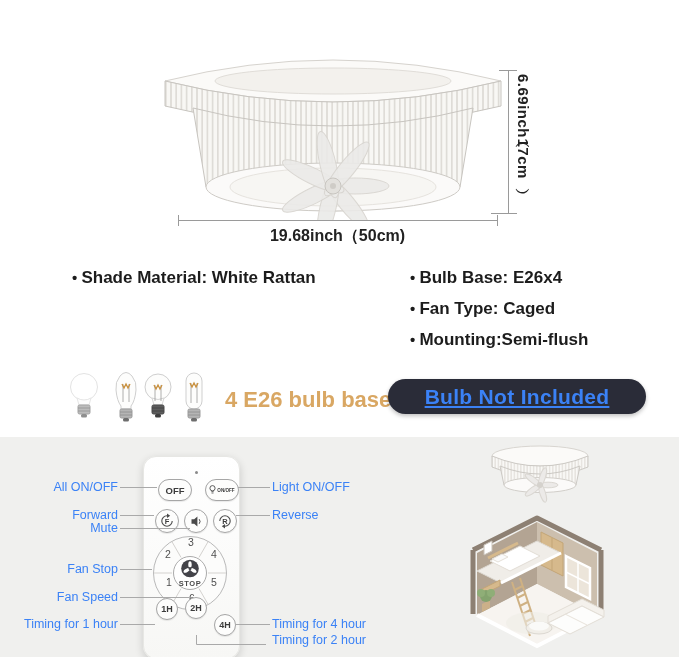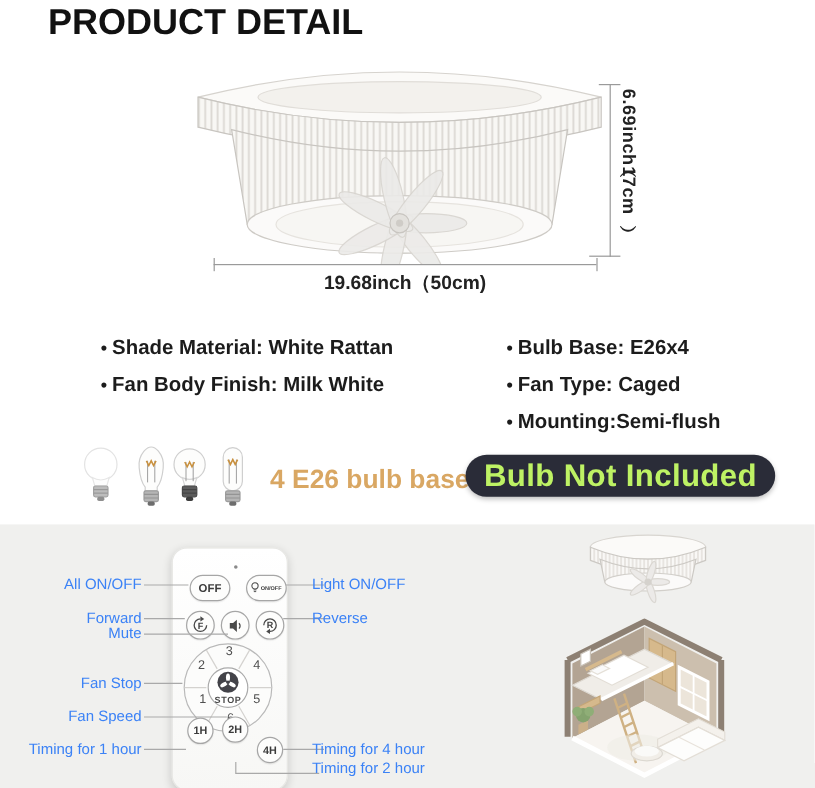--- a/index.html
+++ b/index.html
@@ -8,54 +8,53 @@
   .abs{position:absolute;}
 
   .title{left:40px;top:2px;font-size:30px;font-weight:800;color:#111;letter-spacing:0px;white-space:nowrap;}
 
   
   .dimline{background:#9a9a9a;}
   .vlabel{writing-mode:vertical-rl;font-size:15px;font-weight:600;color:#222;letter-spacing:0.5px;white-space:nowrap;}
   .hlabel{font-size:16px;font-weight:600;color:#222;text-align:center;white-space:nowrap;}
 
   
-  .specs{list-style:none;margin:12px;padding:0;font-size:17px;font-weight:600;color:#1c1c1c;}
+  .specs{list-style:none;margin:0;padding:0;font-size:17px;font-weight:600;color:#1c1c1c;}
   .specs li{height:31px;line-height:31px;white-space:nowrap;}
   .specs li::before{content:"• ";font-size:15px;color:#1c1c1c;}
 
   .caption{font-size:22px;font-weight:700;white-space:nowrap;}
-  .badge{display:flex;align-items:center;justify-content:center;color:#bef264;font-size:26px;font-weight:700;
-         border-radius:18px;letter-spacing:0.3px;box-shadow:0 2px 4px rgba(0,0,0,.25);white-space:nowrap;}
+  .badge{display:flex;align-items:center;justify-content:center;color:#3b82f6;font-size:21px;font-weight:700;
+         border-radius:18px;letter-spacing:0.3px;box-shadow:0 2px 4px rgba(0,0,0,.25);white-space:nowrap;text-decoration:underline;}
 
   
   .bottom{left:0;top:437px;width:679px;height:220px;background:#f0f0ee;}
 
   .remote{left:143px;top:456px;width:95px;height:201px;background:linear-gradient(#ffffff,#f7f7f5);
           border:1px solid #e7e7e4;border-radius:13px;box-shadow:0 3px 8px rgba(0,0,0,.16);z-index:1;}
   .r-dot{left:51px;top:14px;width:3px;height:3px;border-radius:50%;background:#8a8a8a;}
   .rbtn{display:flex;align-items:center;justify-content:center;background:#fdfdfc;border:1px solid #a6a6a6;
         box-shadow:0 1px 1px rgba(0,0,0,.08);color:#3c3c3c;box-sizing:border-box;}
   .pill{width:34px;height:22px;border-radius:11px;font-size:9.5px;font-weight:700;}
   .pill.light{flex-direction:row;gap:1px;font-size:4.6px;font-weight:700;}
   .circ{width:24px;height:24px;border-radius:50%;}
   .timer{width:22px;height:22px;border-radius:50%;font-size:9px;font-weight:700;}
 
   .rlabel{font-size:12.5px;font-weight:500;color:#3b82f6;white-space:nowrap;z-index:3;}
   .rlabel.left{left:0;width:118px;text-align:right;}
-  .rlabel.right{left:260px;}
+  .rlabel.right{left:272px;}
 
   .connectors{left:0;top:437px;z-index:2;pointer-events:none;}
   .dialsvg{left:8px;top:78px;}
 </style>
 </head>
 <body>
 
 <div class="page">
 
-  <div class="abs title">PRODUCT DETAIL</div>
 
   <svg class="abs" style="left:158px;top:56px" width="350" height="164" viewBox="0 0 350 164">
     <defs>
       <pattern id="slats" width="5.2" height="10" patternUnits="userSpaceOnUse">
         <rect width="5.2" height="10" fill="#f8f7f4"></rect>
         <line x1="2.6" y1="0" x2="2.6" y2="10" stroke="#dbd8d3" stroke-width="1.5"></line>
       </pattern>
     </defs>
     <ellipse cx="175" cy="13" rx="24" ry="6" fill="#f3f1ee" stroke="#d9d6d1"></ellipse>
     <path d="M7,25 Q175,-17 343,25 Q175,67 7,25 Z" fill="#fbfaf8" stroke="#d6d3ce"></path>
@@ -85,21 +84,20 @@
   <div class="abs dimline" style="left:491px;top:213px;width:26px;height:1px"></div>
   <div class="abs vlabel" style="left:513px;top:74px;height:142px">6.69inch（17cm）</div>
 
   <div class="abs dimline" style="left:178px;top:220px;width:319px;height:1px"></div>
   <div class="abs dimline" style="left:178px;top:215px;width:1px;height:11px"></div>
   <div class="abs dimline" style="left:497px;top:215px;width:1px;height:11px"></div>
   <div class="abs hlabel" style="left:178px;top:226px;width:319px">19.68inch（50cm)</div>
 
   <ul class="abs specs" style="left:72px;top:262px">
     <li>Shade Material: White Rattan</li>
-    <li>Fan Body Finish: Milk White</li>
   </ul>
   <ul class="abs specs" style="left:410px;top:262px">
     <li>Bulb Base: E26x4</li>
     <li>Fan Type: Caged</li>
     <li>Mounting:Semi-flush</li>
   </ul>
 
   <svg class="abs" style="left:62px;top:371px" width="150" height="54" viewBox="0 0 150 54">
 
     <g>

